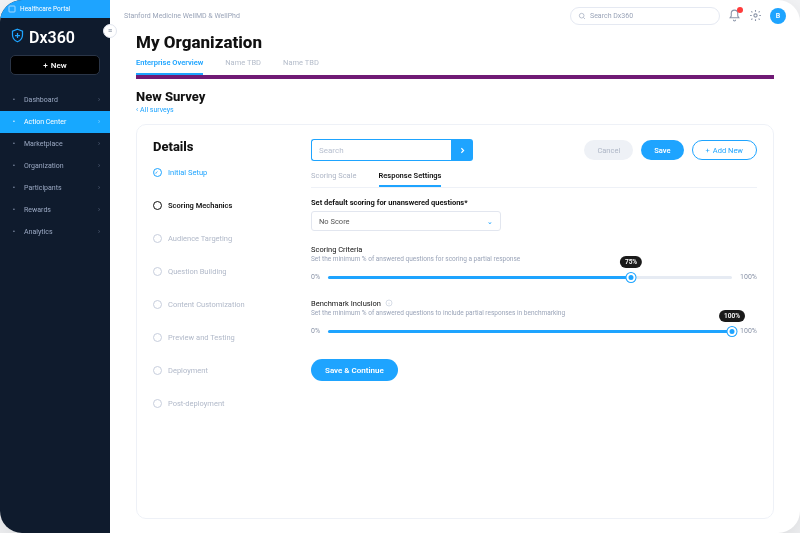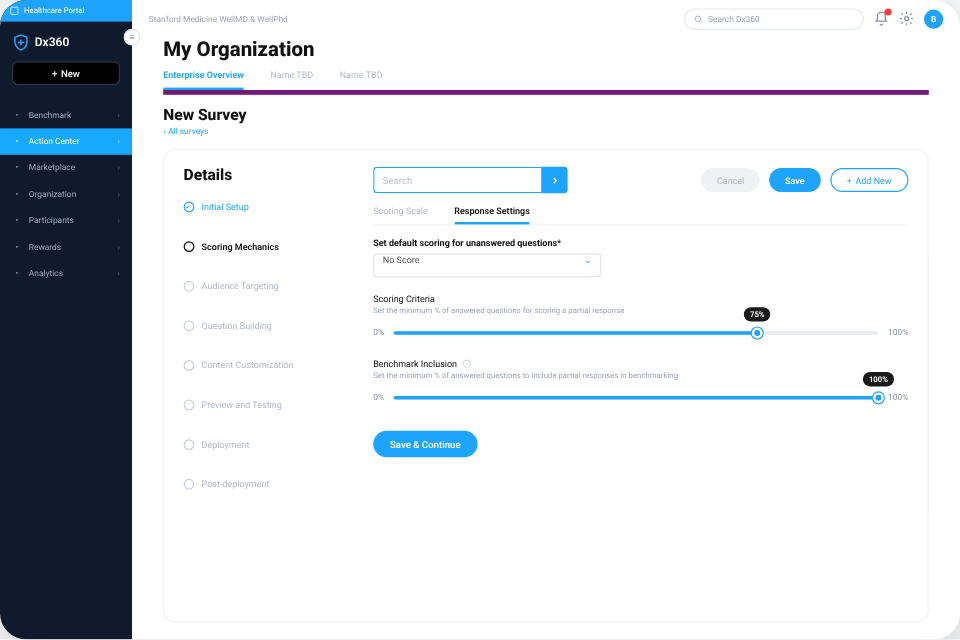--- a/index.html
+++ b/index.html
@@ -1,21 +1,21 @@
 <!DOCTYPE html>
 <html><head>
 <meta charset="utf-8">
 <style>
 *{box-sizing:border-box;margin:0;padding:0;font-family:-apple-system,BlinkMacSystemFont,"Segoe UI",Roboto,Arial,sans-serif}
 html,body{height:100%;background:#f5f6f8}
 .app{width:800px;height:533px;background:#fff;border-radius:22px;overflow:hidden;position:relative;display:flex;box-shadow:0 10px 40px rgba(0,0,0,.15)}
 .sidebar{width:110px;background:#0f1b2d;display:flex;flex-direction:column;color:#c9d2e2;font-size:7px}
 .portal-banner{background:#1ea4ff;color:#fff;height:18px;display:flex;align-items:center;gap:4px;padding:0 8px;font-size:6.5px}
 .portal-banner svg{opacity:.9}
-.logo-row{display:flex;align-items:center;gap:4px;color:#fff;padding:10px 10px 8px;font-weight:600;font-size:10px}
+.logo-row{display:flex;align-items:flex-start;gap:4px;color:#fff;padding:10px 10px 8px;font-weight:600;font-size:16px}
 .logo-row svg{flex:none}
 .new-btn{margin:0 10px 10px;background:#000;border:1px solid #2a3547;border-radius:5px;color:#fff;height:20px;display:flex;align-items:center;justify-content:center;gap:3px;font-size:8px;font-weight:500;cursor:pointer}
 .nav{display:flex;flex-direction:column;margin-top:4px}
 .nav-item{display:flex;align-items:center;gap:6px;padding:0 10px;height:22px;font-size:7px;color:#9aa8c2;position:relative;cursor:pointer}
 .nav-item .chev{margin-left:auto;opacity:.5}
 .nav-item.active{background:#17a8ff;color:#fff}
 .nav-item .ic{width:8px;display:flex;justify-content:center;opacity:.85}
 .handle{position:absolute;left:103px;top:24px;width:14px;height:14px;border-radius:50%;background:#fff;border:1px solid #e1e5ee;display:flex;align-items:center;justify-content:center;font-size:7px;color:#6b778c;z-index:5;cursor:pointer}
 .main{flex:1;display:flex;flex-direction:column;min-width:0}
 .topbar{height:32px;display:flex;align-items:center;padding:0 14px;gap:8px;font-size:7px;color:#9aa4b8}
@@ -52,21 +52,21 @@
 .srch .go{width:22px;background:#1ea4ff;border-radius:0 3px 3px 0;display:flex;align-items:center;justify-content:center;cursor:pointer}
 .toolbar .sp{flex:1}
 .btn{height:20px;border-radius:11px;padding:0 13px;font-size:7.5px;display:flex;align-items:center;cursor:pointer;border:none}
 .btn.cancel{background:#eef1f6;color:#aeb6c6}
 .btn.save{background:#1ea4ff;color:#fff;font-weight:600}
 .btn.addnew{background:#fff;border:1px solid #1ea4ff;color:#1ea4ff;gap:3px}
 .subtabs{display:flex;gap:22px;font-size:7.5px;border-bottom:1px solid #eef1f7;margin-bottom:10px}
 .subtab{padding:0 0 5px;color:#aeb6c6;cursor:pointer}
 .subtab.active{color:#111;font-weight:600;border-bottom:2px solid #1ea4ff}
 .field-label{font-size:7.5px;color:#111;font-weight:700;margin-bottom:4px}
-.select{width:190px;height:20px;border:1px solid #e2e6ef;border-radius:3px;font-size:7.5px;display:flex;justify-content:space-between;padding:0 7px;color:#555;cursor:pointer;margin-bottom:14px}
+.select{width:190px;height:20px;border:1px solid #e2e6ef;border-radius:3px;font-size:7.5px;display:flex;align-items:center;justify-content:space-between;padding:0 7px;color:#555;cursor:pointer;margin-bottom:14px}
 .select .caret{color:#1ea4ff}
 .grp{margin-bottom:14px}
 .grp .hd{font-size:7.5px;font-weight:400;color:#111}
 .grp .sub{font-size:6.5px;color:#9aa4b8;margin-top:1px;margin-bottom:6px}
 .slider-row{display:flex;align-items:center;gap:8px;font-size:7px;color:#8a94a8}
 .slider-row .track{flex:1;position:relative;height:16px;display:flex;align-items:center}
 .rail{position:absolute;left:0;right:0;height:3px;background:#e6ebf3;border-radius:2px}
 .fill{position:absolute;left:0;height:3px;background:#1ea4ff;border-radius:2px}
 .thumb{position:absolute;width:9px;height:9px;border-radius:50%;background:#1ea4ff;border:2px solid #fff;box-shadow:0 0 0 1px #1ea4ff;transform:translateX(-50%);cursor:grab}
 .bubble{position:absolute;transform:translate(-50%,-15px);background:#1a1a1a;color:#fff;font-size:6.5px;font-weight:600;padding:2px 5px;border-radius:8px;white-space:nowrap}
@@ -93,21 +93,21 @@
         </svg>
       <span>Dx360</span>
     </div>
     <div class="new-btn">
       <span>+</span>
       <span>New</span>
     </div>
     <nav class="nav">
         <div class="nav-item">
           <span class="ic">•</span>
-          <span>Benchmark</span>
+          <span>Dashboard</span>
           <span class="chev">›</span>
         </div>
         <div class="nav-item active">
           <span class="ic">•</span>
           <span>Action Center</span>
           <span class="chev">›</span>
         </div>
         <div class="nav-item">
           <span class="ic">•</span>
           <span>Marketplace</span>

